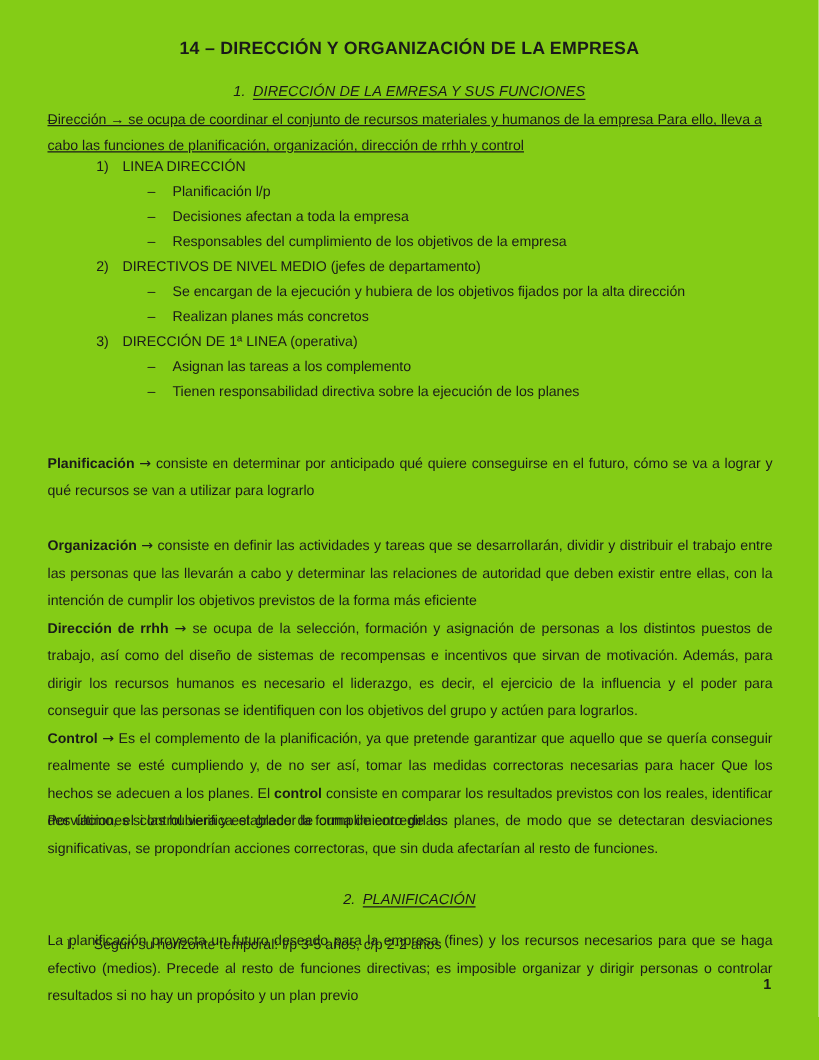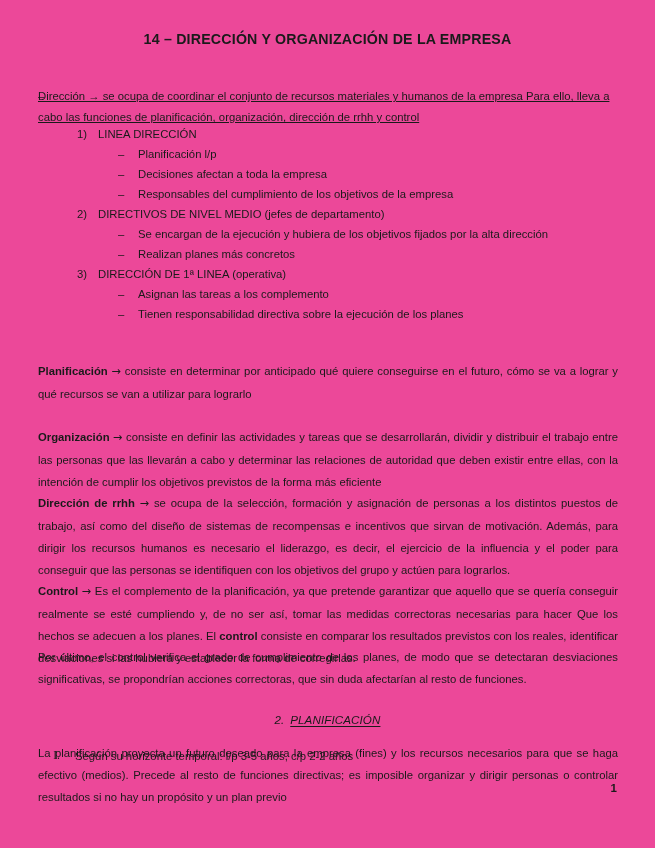--- a/index.html
+++ b/index.html
@@ -6,21 +6,21 @@
   html, body {
     margin: 0;
     padding: 0;
     background: #ffffff;
   }
   .page {
     position: relative;
     width: 655px;
     height: 848px;
     margin: 0 auto;
-    background: #ec4899;
+    background: #84cc16;
     color: #1a1a1a;
     font-family: "Liberation Sans", "DejaVu Sans", sans-serif;
     font-size: 11.3px;
     line-height: 22px;
     overflow: hidden;
     box-sizing: border-box;
   }
 
   
   .doc-title {
@@ -156,20 +156,23 @@
 
   .arrow { font-family: "DejaVu Sans", sans-serif; }
 </style>
 </head>
 <body>
 
 <div class="page">
 
   <div class="doc-title">14 – DIRECCIÓN Y ORGANIZACIÓN DE LA EMPRESA</div>
 
+  <div class="section-heading" style="top:66px;">
+    <span class="sec-num">1.</span><span class="sec-text">DIRECCIÓN DE LA EMRESA Y SUS FUNCIONES</span>
+  </div>
 
   <div class="lvl1" style="top:86px;">
     <span class="mk">–</span>
     <span class="tx">Dirección → se ocupa de coordinar el conjunto de recursos materiales y humanos de la empresa Para ello, lleva a cabo las funciones de planificación, organización, dirección de rrhh y control</span>
   </div>
 
   <div class="lvl2" style="top:124px;">
     <span class="mk">1)</span>
     <span class="tx">LINEA DIRECCIÓN</span>
   </div>

